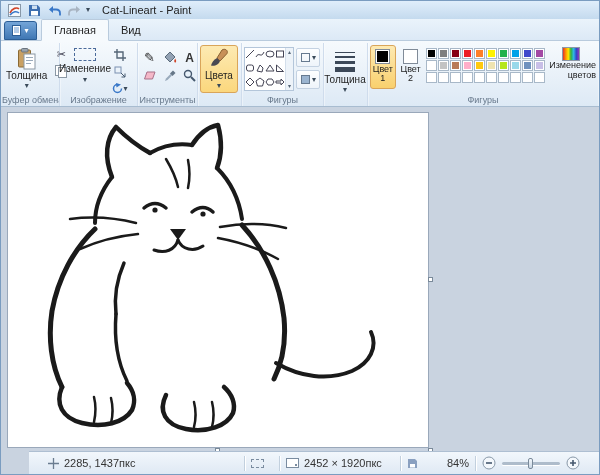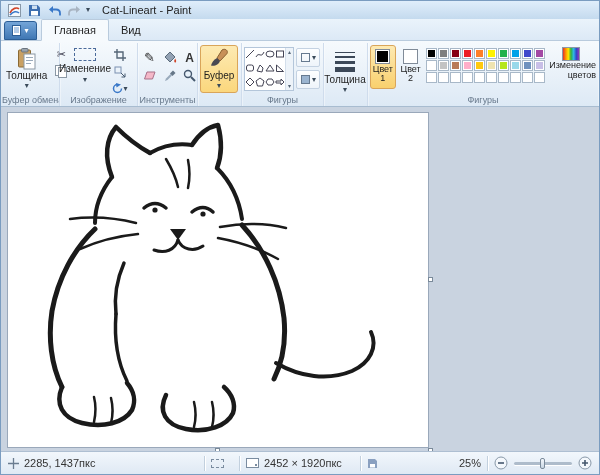--- a/index.html
+++ b/index.html
@@ -57,21 +57,21 @@
   .swatch.empty { background:#fff; }
   .edit-colors { width:50px; height:46px; display:flex; flex-direction:column; align-items:center; gap:0; padding-top:2px; font-size:9px; line-height:1.1; text-align:right; border-radius:3px; }
   .rainbow { width:18px; height:14px; border:1px solid #8a97a6; background:linear-gradient(90deg,#e03030,#ff9000,#ffe800,#30b040,#30b8e8,#3048c8,#9038b8); }
 
   
   .canvas-area { flex:1; position:relative; background:#c9d3e0; overflow:hidden; }
   .canvas { position:absolute; left:7px; top:6px; width:420px; height:334px; background:#fff; box-shadow:0 0 0 1px #9aa8ba; }
   .handle { position:absolute; width:5px; height:5px; background:#fff; border:1px solid #7a8a9a; }
 
   
-  .statusbar { height:23px; flex:0 0 23px; display:flex; align-items:center; gap:6px; padding:0 7px; background:linear-gradient(#f2f7fc,#dfe9f4); border-top:1px solid #aebfd2; font-size:11px; color:#333; }
+  .statusbar { height:23px; flex:0 0 23px; display:flex; align-items:center; gap:6px; padding:0 19px; background:linear-gradient(#f2f7fc,#dfe9f4); border-top:1px solid #aebfd2; font-size:11px; color:#333;margin-left:28px; }
   .seg { display:flex; align-items:center; gap:5px; }
   .sep { width:1px; height:15px; background:#c2d0de; box-shadow:1px 0 0 #fff; }
   .spacer { flex:1; }
   .mini-dash { width:13px; height:9px; border:1px dashed #7a8ca0; }
   .slider-track { position:relative; width:58px; height:3px; background:#aebccb; border-radius:2px; box-shadow:0 1px 0 #fff; }
   .slider-thumb { position:absolute; left:45%; top:-4px; width:5px; height:11px; background:linear-gradient(#f4f8fc,#c8d6e4); border:1px solid #7a8a9a; border-radius:2px; }
 </style>
 </head>
 <body>
 
@@ -234,21 +234,21 @@
     </div>
 
     <div class="group" style="width:44px">
       <div class="big-btn selected" style="width:38px">
         <span class="ico">
           <svg width="22" height="22">
               <path d="M14,2 C17,0 20.5,2.5 19,5.5 L12,13 L9,10 Z" fill="#c89058" stroke="#8a6030"></path>
               <path d="M9,10 l3,3 c-1,3.5 -5.5,5.5 -9,4.5 c1,-3.5 2.5,-5.5 6,-7.5 z" fill="#4a4a52"></path>
             </svg>
         </span>
-        <span class="lbl">Буфер</span>
+        <span class="lbl">Цвета</span>
         <span class="caret">▾</span>
       </div>
       <div class="group-label"></div>
     </div>
 
     <div class="group" style="width:82px">
       <div class="shapes-box">
         <div class="shapes-grid">
           <span><svg width="10" height="10">
                 <path d="M1,9 L9,1" stroke="#445" fill="none"></path>
@@ -444,21 +444,21 @@
     <div class="sep"></div>
     <div class="seg">
       <span class="ico">
         <svg width="11" height="11">
             <path d="M1,1 h7 l2,2 V10 H1 Z" fill="#8aa0c0"></path>
             <rect x="3" y="6" width="5" height="3.5" fill="#fff"></rect>
           </svg>
       </span>
     </div>
     <div class="spacer"></div>
-    <span>25%</span>
+    <span>84%</span>
     <div class="sep"></div>
     <span class="ico">
       <svg width="14" height="14">
           <circle cx="7" cy="7" r="6" fill="#f4f8fc" stroke="#8898a8"></circle>
           <path d="M4,7 H10" stroke="#45586e" stroke-width="1.6"></path>
         </svg>
     </span>
     <div class="slider-track">
       <div class="slider-thumb"></div>
     </div>

